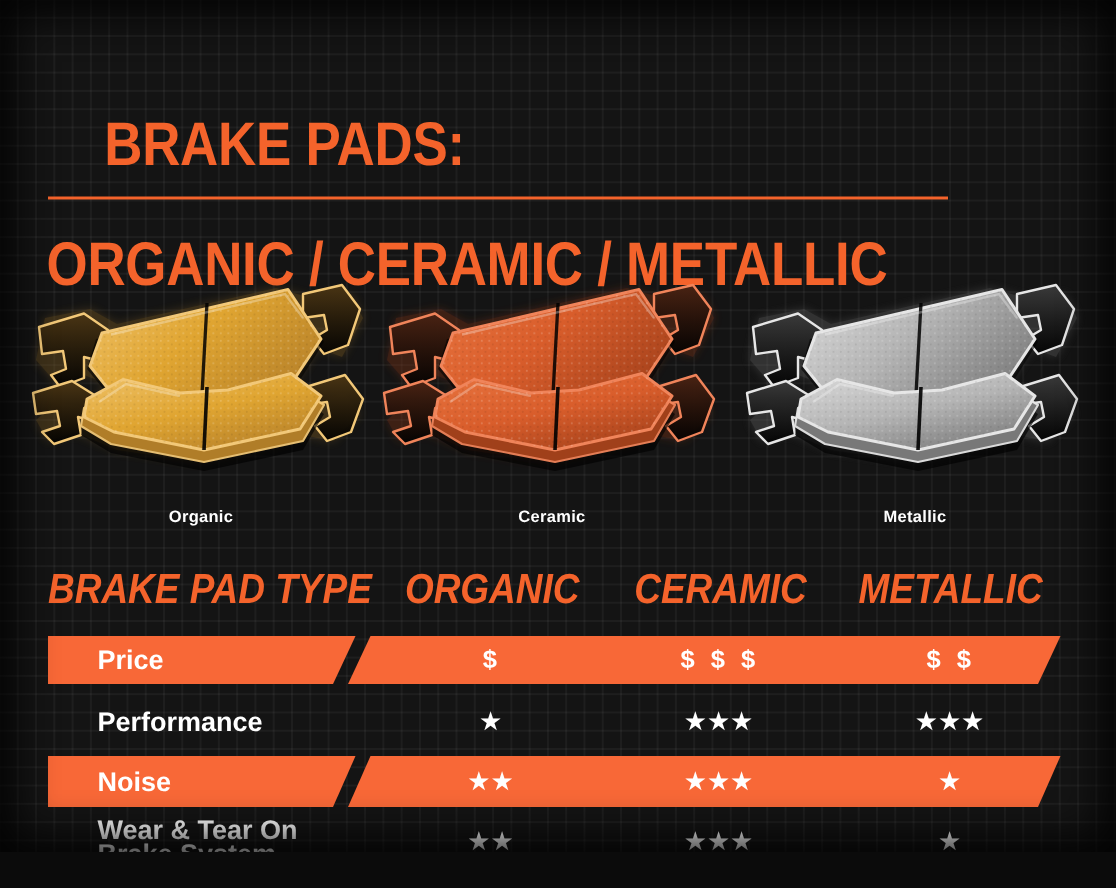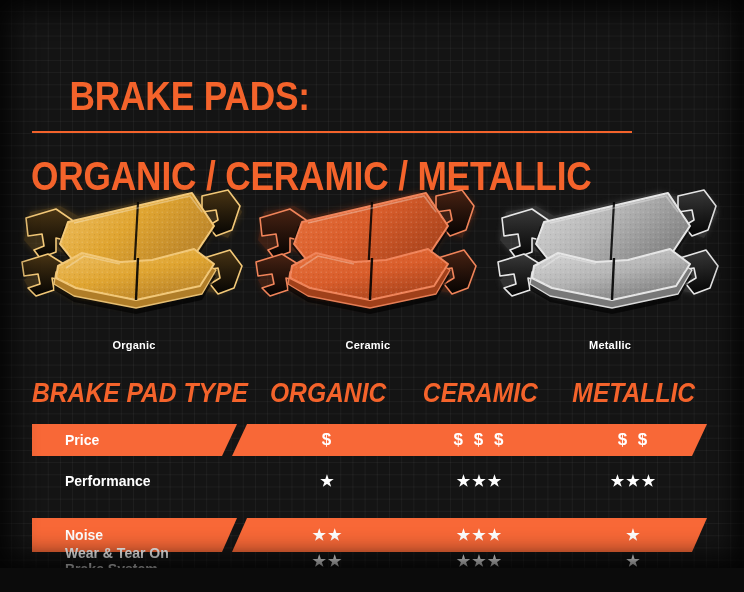--- a/index.html
+++ b/index.html
@@ -65,21 +65,21 @@
     font-weight:bold;font-size:28px;line-height:30px;
     transform:scaleX(0.88);
     white-space:nowrap;
   }
   .th-type{left:32px;transform-origin:left top;}
   .th-col{transform-origin:center top;text-align:center;}
 
   .row{position:absolute;left:0;width:744px;height:37px;}
   .row-label{
     position:absolute;left:65px;top:50%;transform:translateY(-50%);
-    color:#fff;font-size:14px;font-weight:bold;line-height:16px;
+    color:#fff;font-size:18px;font-weight:bold;line-height:16px;
     white-space:pre-line;
   }
   .cell{
     position:absolute;top:50%;transform:translate(-50%,-50%);
     color:#fff;font-size:15px;font-weight:bold;
     white-space:nowrap;letter-spacing:2px;
   }
   .cell.money{font-size:17px;letter-spacing:3px;}
   .band{position:absolute;left:0;top:0;width:744px;height:37px;}
   .band svg{display:block;}
@@ -326,21 +326,21 @@
           </div>
         </div>
         <div class="row" style="top: 88px; height: 30px;">
           <div class="rowtext">
             <div class="row-label">Performance</div>
             <div class="cell" style="left: 328px;">★</div>
             <div class="cell" style="left: 480px;">★★★</div>
             <div class="cell" style="left: 634px;">★★★</div>
           </div>
         </div>
-        <div class="row" style="top: 140px; height: 34px;">
+        <div class="row" style="top: 126px; height: 34px;">
           <div class="band" style="height: 34px;">
             <svg width="744" height="34" viewBox="0 0 744 34" xmlns="http://www.w3.org/2000/svg">
          <path d="M32 0 L237 0 L222 34 L32 34 Z" fill="#F86837"></path>
          <path d="M247 0 L707 0 L692 34 L232 34 Z" fill="#F86837"></path>
        </svg>
           </div>
           <div class="rowtext">
             <div class="row-label">Noise</div>
             <div class="cell" style="left: 328px;">★★</div>
             <div class="cell" style="left: 480px;">★★★</div>

